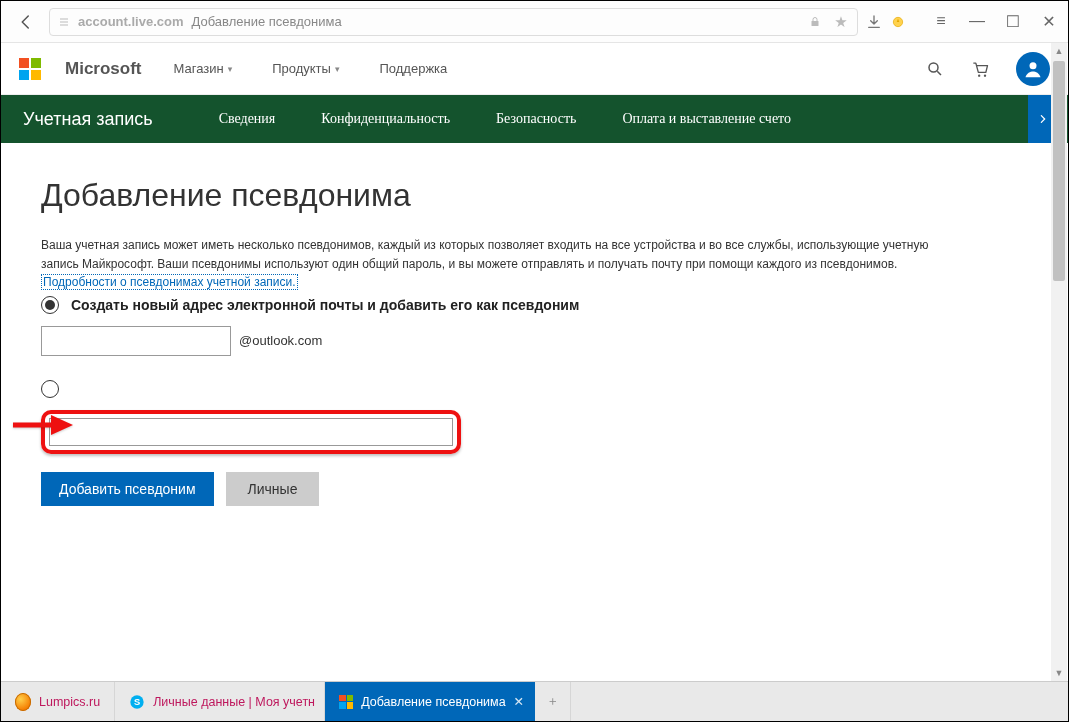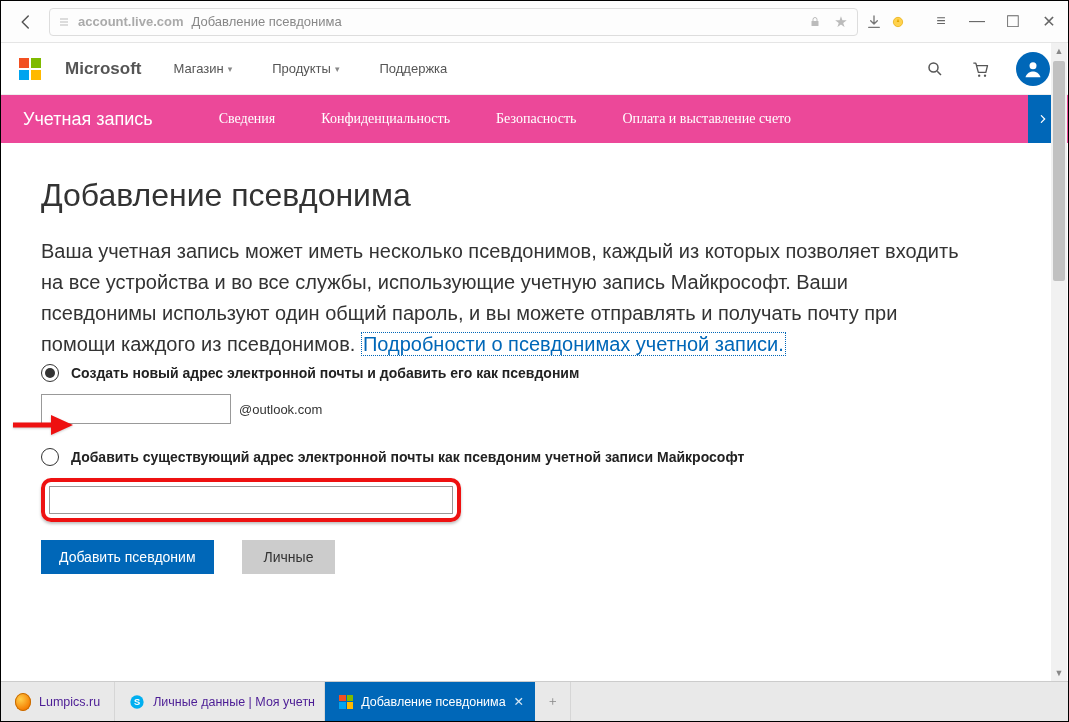--- a/index.html
+++ b/index.html
@@ -26,54 +26,54 @@
   .logo-squares span:nth-child(4){background:#ffb900;}
   .ms-logo-text { font-size:17px; color:#555; font-weight:600;}
   .ms-nav { display:flex; gap:40px; font-size:13px; color:#555; }
   .ms-nav-item { display:flex; align-items:center; gap:4px; cursor:pointer;}
   .caret-down { font-size:9px; color:#888; }
   .ms-right { margin-left:auto; display:flex; align-items:center; gap:26px; color:#555;}
   .avatar { width:34px; height:34px; border-radius:50%; background:#0067b8; display:flex; align-items:center; justify-content:center; }
   .avatar svg { fill:#fff; }
 
   
-  .sub-nav { height:48px; background:#ec4899; display:flex; align-items:center; padding:0 22px; gap:46px; color:#fff; font-size:14px; position:relative;}
+  .sub-nav { height:48px; background:#14532d; display:flex; align-items:center; padding:0 22px; gap:46px; color:#fff; font-size:14px; position:relative;}
   .sub-nav .brand { font-size:18px; font-weight:400; margin-right:20px;}
   .sub-nav-item { cursor:pointer; white-space:nowrap;font-family:Liberation Serif, serif; }
   .sub-nav .chev { position:absolute; right:10px; top:0; bottom:0; width:30px; display:flex; align-items:center; justify-content:center; background:#0067b8; cursor:pointer;}
 
   
   .content { padding: 34px 40px; color:#333; }
   h1 { font-size:32px; font-weight:300; color:#333; margin-bottom:22px;}
-  .intro { font-size:20px; line-height:1.55; max-width:920px; margin-bottom:0;}
+  .intro { font-size:12px; line-height:1.55; max-width:920px; margin-bottom:0;}
   .link { color:#0067b8; cursor:pointer; border:1px dotted #0067b8; padding:0 1px;}
   .radio-row { display:flex; align-items:center; gap:12px; margin-top:4px;}
   .radio-outer { width:18px; height:18px; border:1px solid #333; border-radius:50%; display:flex; align-items:center; justify-content:center; cursor:pointer; }
   .radio-inner { width:10px; height:10px; border-radius:50%; background:#333; }
   .radio-label { font-size:14px; font-weight:700; color:#222; }
   .email-row { display:flex; align-items:center; gap:8px; margin:12px 0 24px 0;}
   .email-input { width:190px; height:30px; border:1px solid #999; padding:0 6px; font-size:13px;}
   .suffix { font-size:13px; color:#333;}
   .arrow-annot { position:absolute; left:10px; top:412px; }
   .arrow-annot svg { filter: drop-shadow(0 1px 1px rgba(0,0,0,.2)); }
   .highlight-box { border:4px solid #e11; border-radius:10px; padding:4px; width:420px; margin:12px 0 18px 0; box-shadow: 0 2px 3px rgba(0,0,0,.25);}
   .highlight-box input { width:100%; height:28px; border:1px solid #999; padding:0 6px; font-size:13px;}
-  .btn-row { display:flex; gap:28px;}
+  .btn-row { display:flex; gap:12px;}
   .btn-primary { background:#0067b8; color:#fff; border:none; height:34px; padding:0 18px; font-size:14px; cursor:pointer;}
   .btn-secondary { background:#ccc; color:#333; border:none; height:34px; padding:0 22px; font-size:14px; cursor:pointer;}
 
   
   .fake-scroll { position:absolute; right:1px; top:42px; bottom:40px; width:16px; background:#f1f1f1;}
   .fake-scroll-thumb { position:absolute; top:18px; left:2px; right:2px; height:220px; background:#c1c1c1; border-radius:2px;}
   .fake-scroll-arrow { position:absolute; left:0; right:0; height:16px; display:flex; align-items:center; justify-content:center; color:#888; font-size:9px;}
   .fake-scroll-arrow.top{top:0;} .fake-scroll-arrow.bot{bottom:0;}
 
   
   .taskbar { position:absolute; left:0; right:0; bottom:0; height:40px; background:#e9e9e9; border-top:1px solid #ccc; display:flex; align-items:stretch; }
-  .task { display:flex; align-items:center; padding:0 14px; font-size:12.5px; color:#4c1d95; border-right:1px solid #d6d6d6; gap:8px; cursor:pointer; max-width:210px; overflow:hidden; white-space:nowrap;}
+  .task { display:flex; align-items:center; padding:0 14px; font-size:12.5px; color:#be185d; border-right:1px solid #d6d6d6; gap:8px; cursor:pointer; max-width:210px; overflow:hidden; white-space:nowrap;}
   .task.active { background:#0067b8; color:#fff; border-right:1px solid #0067b8;}
   .task .favicon { width:16px; height:16px; display:flex; align-items:center; justify-content:center; }
   .task .close-x { margin-left:auto; opacity:.85; }
   .task.new { width:36px; justify-content:center; color:#888;}
   .orb { width:18px; height:18px; border-radius:50%; background: radial-gradient(circle at 35% 35%, #ffcf4a, #f57c00 70%); box-shadow: inset 0 0 0 1px #c46a00;}
 
   .small-icon svg { display:block; }
 </style>
 </head>
 <body>
@@ -192,21 +192,20 @@
       </span>
     <span class="radio-label">Создать новый адрес электронной почты и добавить его как псевдоним</span>
   </div>
   <div class="email-row">
     <input class="email-input" style="">
     <span class="suffix">@outlook.com</span>
   </div>
 
   <div class="radio-row">
     <span class="radio-outer"></span>
-    <span class="radio-label">Добавить существующий адрес электронной почты как псевдоним учетной записи Майкрософт</span>
   </div>
 
   <div class="highlight-box">
     <input style="">
   </div>
 
   <div class="btn-row">
     <button class="btn-primary">Добавить псевдоним</button>
     <button class="btn-secondary">Личные</button>
   </div>

